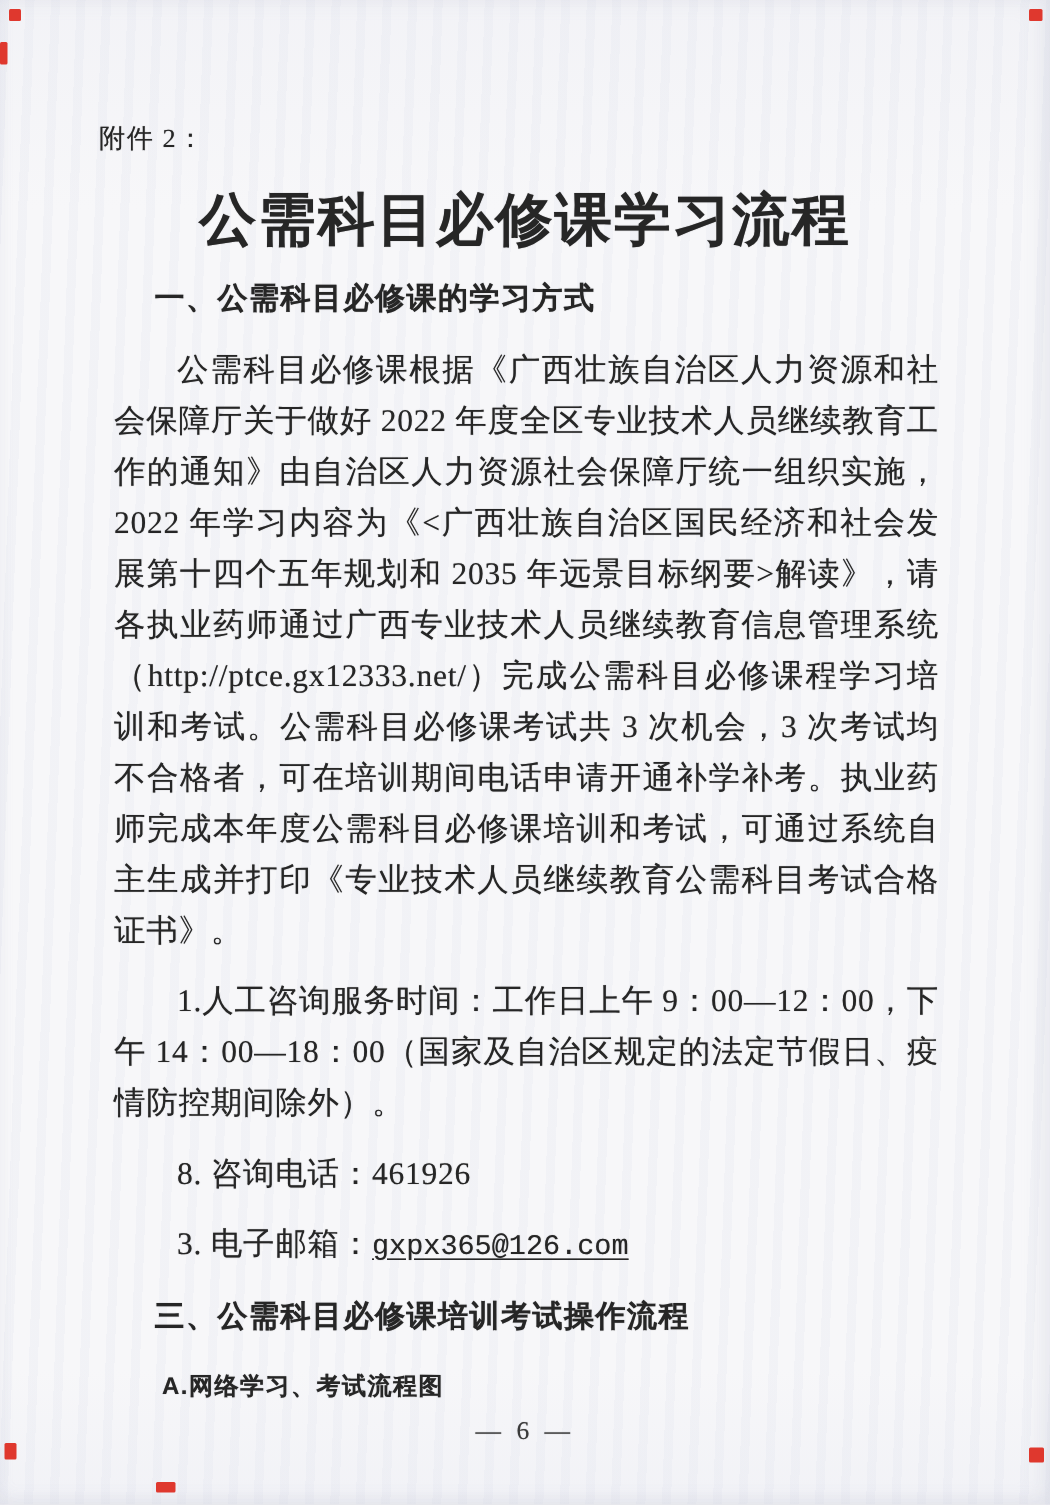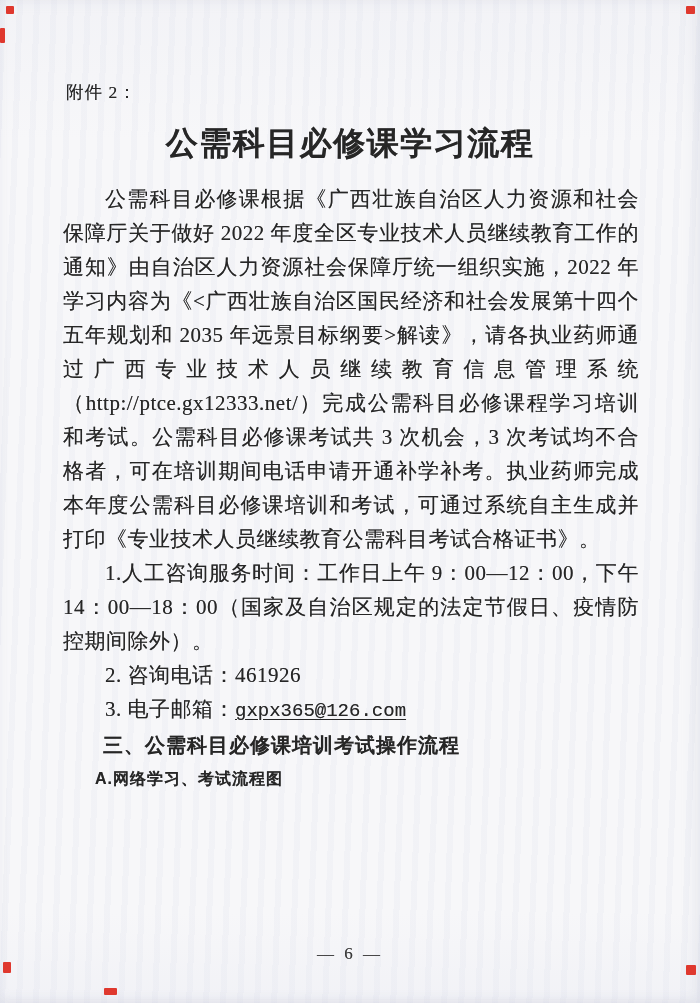--- a/index.html
+++ b/index.html
@@ -27,30 +27,30 @@
   .soft{ text-shadow:0 0 0.6px rgba(38,38,38,0.55); }
 
   .attachment{
     position:absolute; left:66px; top:82px;
     font-size:17.5px; line-height:20px;
     letter-spacing:1px;
   }
   .title{
     position:absolute; left:0; right:0; top:104px;
     text-align:center;
-    font-size:32px; font-weight:700;
+    font-size:38px; font-weight:700;
     letter-spacing:1.5px;
     line-height:36px;
   }
   .content{
     position:absolute; left:63px; top:182px; width:576px;
     font-size:21px; line-height:34px; letter-spacing:0.5px;
     text-align:justify;
   }
-  .content p{ margin:0; text-indent:2em; }
+  .content p{ margin:13px; text-indent:2em; }
   .content h2{
     margin:0; text-indent:2em;
     font-family:"Liberation Sans","DejaVu Sans",sans-serif;
     font-size:20px; font-weight:700; line-height:34px; letter-spacing:1px;
     text-align:left;
   }
   .sub-line{
     font-family:"Liberation Sans","DejaVu Sans",sans-serif;
     font-size:16px; font-weight:700; letter-spacing:1px;
     text-align:left;
@@ -85,28 +85,29 @@
   <span class="mark m-bl"></span>
   <span class="mark m-br"></span>
   <span class="mark m-bc"></span>
 
   <div class="attachment soft">附件 2：</div>
 
   <h1 class="title soft">公需科目必修课学习流程</h1>
 
   <div class="content soft">
 
+    <h2>一、公需科目必修课的学习方式</h2>
 
     <p>公需科目必修课根据《广西壮族自治区人力资源和社会保障厅关于做好 2022 年度全区专业技术人员继续教育工作的通知》由自治区人力资源社会保障厅统一组织实施，2022 年学习内容为《&lt;广西壮族自治区国民经济和社会发展第十四个五年规划和 2035 年远景目标纲要&gt;解读》，请各执业药师通过广西专业技术人员继续教育信息管理系统（http://ptce.gx12333.net/）完成公需科目必修课程学习培训和考试。公需科目必修课考试共 3 次机会，3 次考试均不合格者，可在培训期间电话申请开通补学补考。执业药师完成本年度公需科目必修课培训和考试，可通过系统自主生成并打印《专业技术人员继续教育公需科目考试合格证书》。</p>
 
 
 
     <p>1.人工咨询服务时间：工作日上午 9：00—12：00，下午 14：00—18：00（国家及自治区规定的法定节假日、疫情防控期间除外）。</p>
 
-    <p><span>2. 咨询电话：</span><span>461926</span></p>
+    <p><span>8. 咨询电话：</span><span>461926</span></p>
 
     <p><span>3. 电子邮箱：</span><span class="email">gxpx365@126.com</span></p>
 
     <h2>三、公需科目必修课培训考试操作流程</h2>
 
     <p class="sub-line">A.网络学习、考试流程图</p>
 
   </div>
 
   <div class="footer soft">— 6 —</div>

